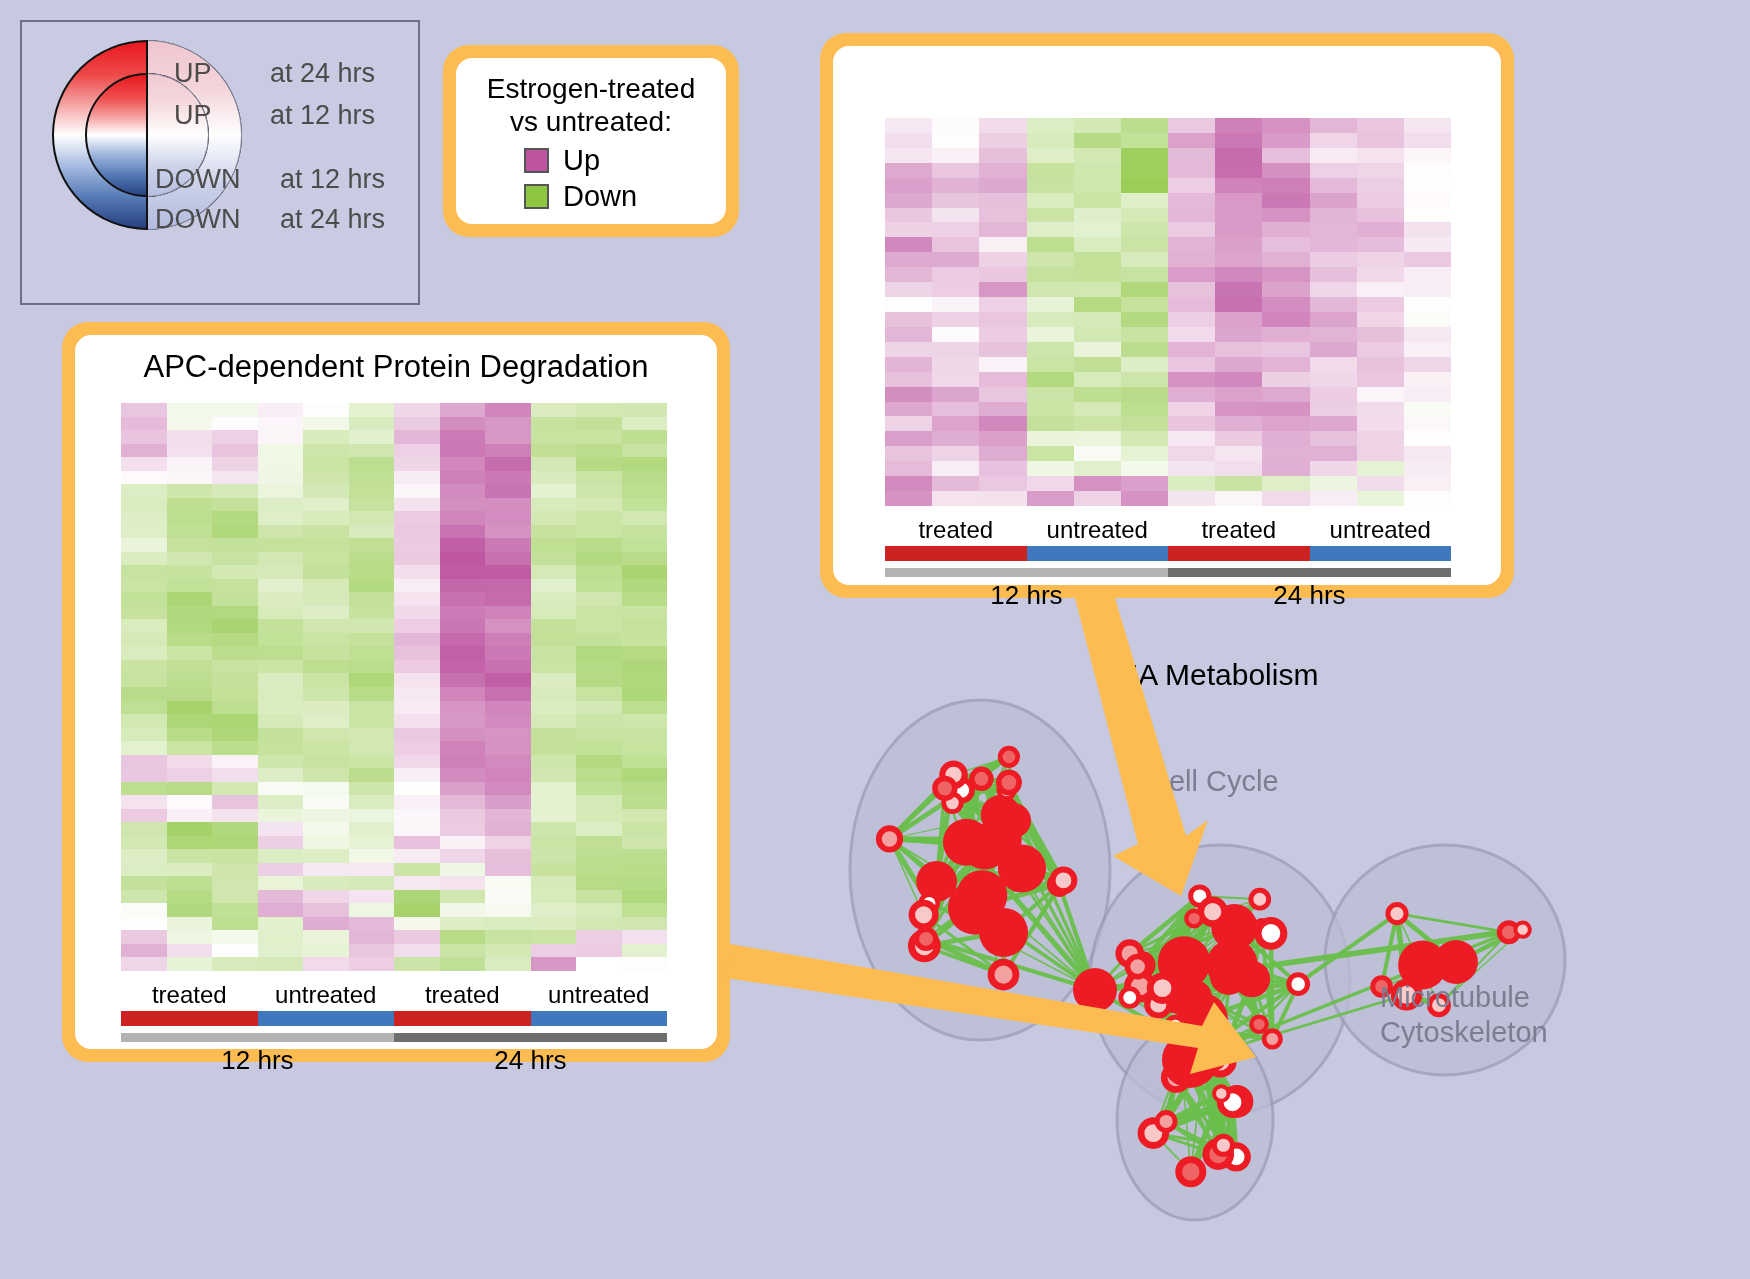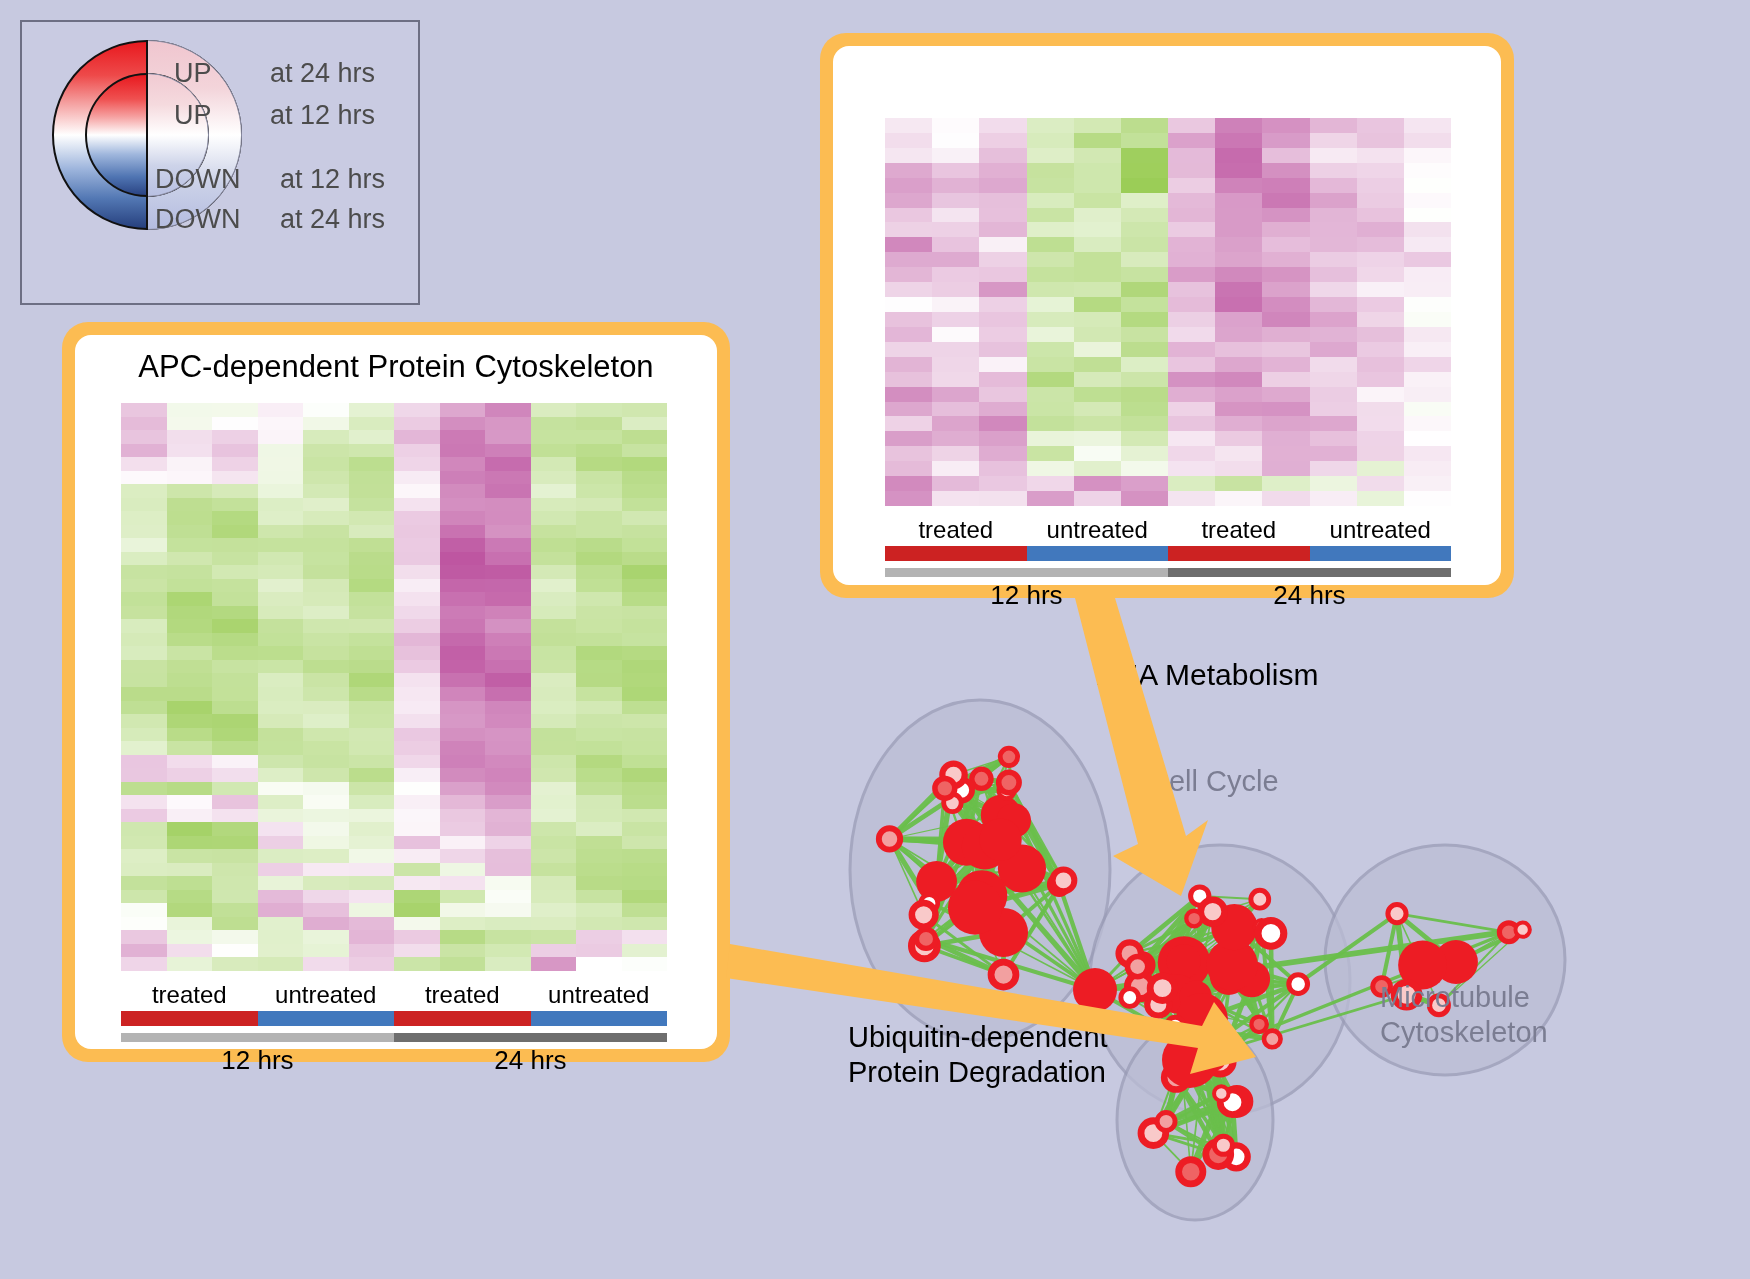--- a/index.html
+++ b/index.html
@@ -122,20 +122,38 @@
     <div class="cb-row" style="left:248px;top:36px;">at 24 hrs</div>
     <div class="cb-dir" style="left:152px;top:78px;">UP</div>
     <div class="cb-row" style="left:248px;top:78px;">at 12 hrs</div>
     <div class="cb-dir" style="left:133px;top:142px;">DOWN</div>
     <div class="cb-row" style="left:258px;top:142px;">at 12 hrs</div>
     <div class="cb-dir" style="left:133px;top:182px;">DOWN</div>
     <div class="cb-row" style="left:258px;top:182px;">at 24 hrs</div>
 
   </div>
 
+  <div class="opanel" id="legend-panel">
+    <div class="inner">
+      <div class="lg-title">
+        <div>Estrogen-treated</div>
+        <div>vs untreated:</div>
+      </div>
+      <div class="lg-items">
+        <div class="lg-item">
+          <span class="lg-sw" id="sw-up" style="background: rgb(189, 84, 160);"></span>
+          <span class="lg-lb">Up</span>
+        </div>
+        <div class="lg-item">
+          <span class="lg-sw" id="sw-down" style="background: rgb(141, 198, 63);"></span>
+          <span class="lg-lb">Down</span>
+        </div>
+      </div>
+    </div>
+  </div>
 
   <div class="opanel" id="panel-rf">
     <div class="inner">
       <div class="hm" id="hm-rf" style="left: 52px; top: 72px; width: 566px; height: 388px; grid-template-columns: repeat(12, 1fr); grid-template-rows: repeat(26, 1fr);">
           <div style="background: rgb(246, 232, 242);"></div>
           <div style="background: rgb(254, 251, 253);"></div>
           <div style="background: rgb(242, 220, 236);"></div>
           <div style="background: rgb(219, 237, 195);"></div>
           <div style="background: rgb(211, 233, 180);"></div>
           <div style="background: rgb(188, 221, 142);"></div>
@@ -466,21 +484,21 @@
         <div class="time-labels">
           <span>12 hrs</span>
           <span>24 hrs</span>
         </div>
       </div>
     </div>
   </div>
 
   <div class="opanel" id="panel-apc">
     <div class="inner">
-      <div class="panel-title">APC-dependent Protein Cytoskeleton</div>
+      <div class="panel-title">APC-dependent Protein Degradation</div>
       <div class="hm" id="hm-apc" style="left: 46px; top: 68px; width: 546px; height: 568px; grid-template-columns: repeat(12, 1fr); grid-template-rows: repeat(42, 1fr);">
           <div style="background: rgb(233, 198, 223);"></div>
           <div style="background: rgb(242, 249, 234);"></div>
           <div style="background: rgb(243, 249, 234);"></div>
           <div style="background: rgb(249, 238, 246);"></div>
           <div style="background: rgb(252, 254, 251);"></div>
           <div style="background: rgb(228, 242, 210);"></div>
           <div style="background: rgb(239, 215, 233);"></div>
           <div style="background: rgb(221, 167, 206);"></div>
           <div style="background: rgb(208, 134, 188);"></div>
@@ -1452,22 +1470,20 @@
         <circle cx="376.10815722290437" cy="501.46745466016534" r="8.954406441168118" fill="#f2a0a0" stroke="#ed1c24" stroke-width="4.9"></circle>
         <circle cx="431.28503096062855" cy="473.41791755885794" r="7.251427590964095" fill="#f9c9c9" stroke="#ed1c24" stroke-width="4.0"></circle>
         <circle cx="412.51992164290095" cy="443.02785910057804" r="10.820343973031427" fill="#f2a0a0" stroke="#ed1c24" stroke-width="6.0"></circle>
         <circle cx="305" cy="370" r="22" fill="#ed1c24"></circle>
         <circle cx="400" cy="440" r="28" fill="#ed1c24"></circle>
       </svg>
     <div class="net-label" id="lbl-dna">DNA Metabolism</div>
     <div class="net-label" id="lbl-cc">Cell Cycle</div>
     <div class="net-label" id="lbl-mt">Microtubule
 Cytoskeleton</div>
-    <div class="net-label" id="lbl-ubi">Ubiquitin-dependent
-Protein Degradation</div>
   </div>
 
   <svg class="arrow-svg" width="1750" height="1279">
     <polygon points="1075,598 1115,598 1186,836 1208,820 1181,896 1113,856 1138,844" fill="#fcbc52"></polygon>
     <polygon points="730,944 1202,1026 1214,1002 1256,1057 1190,1074 1198,1048 726,978" fill="#fcbc52"></polygon>
   </svg>
 
 </div>
 
 </body></html>

